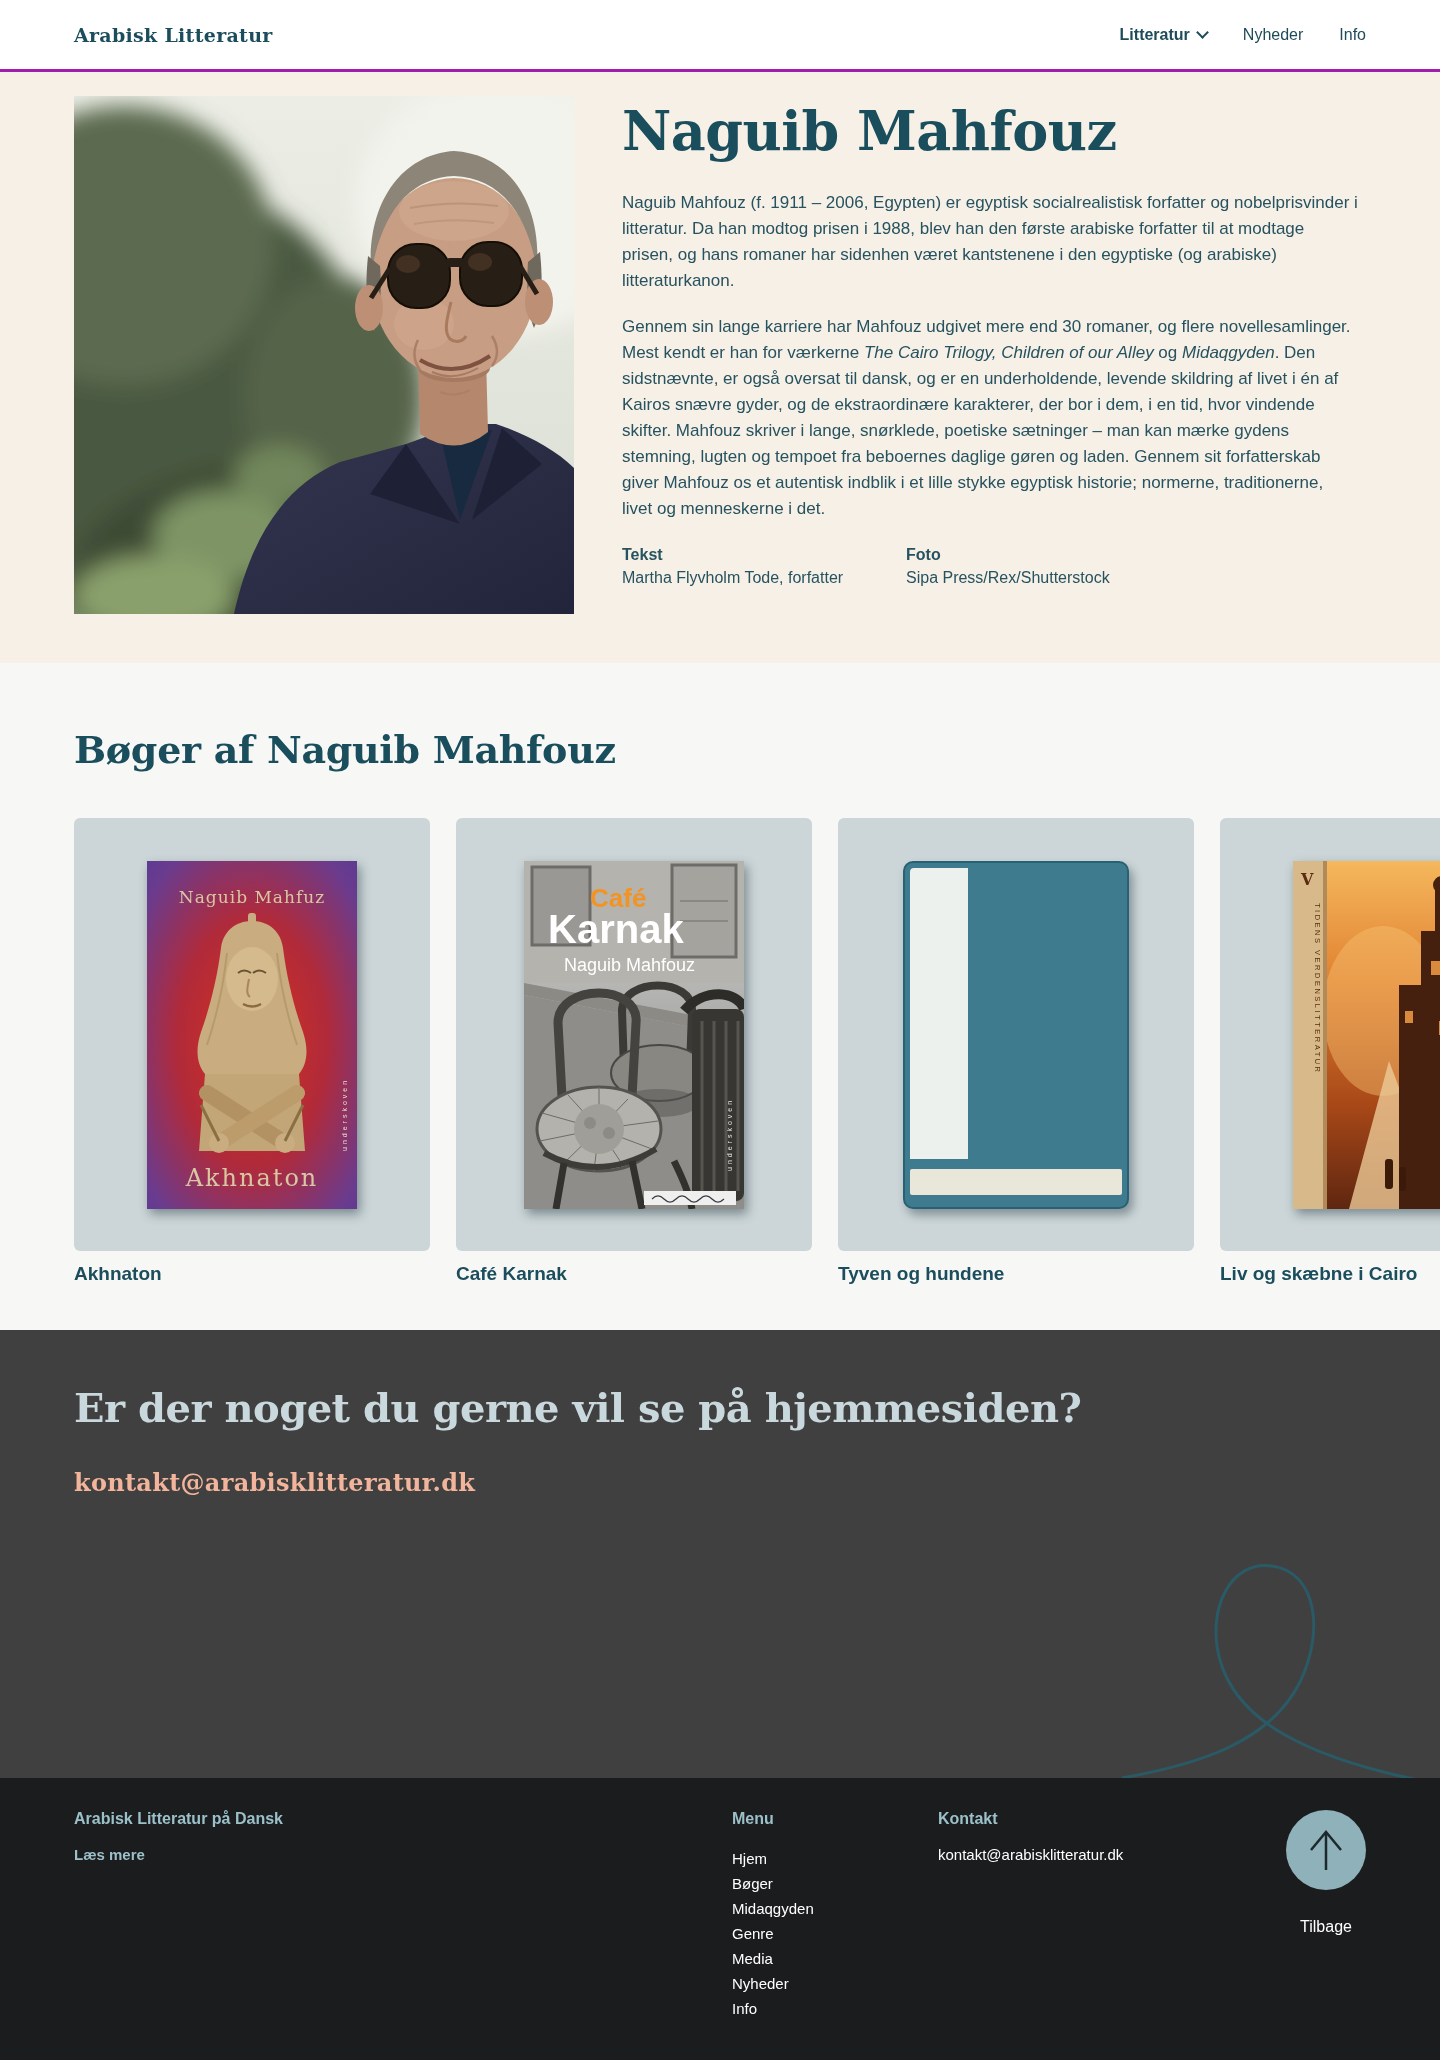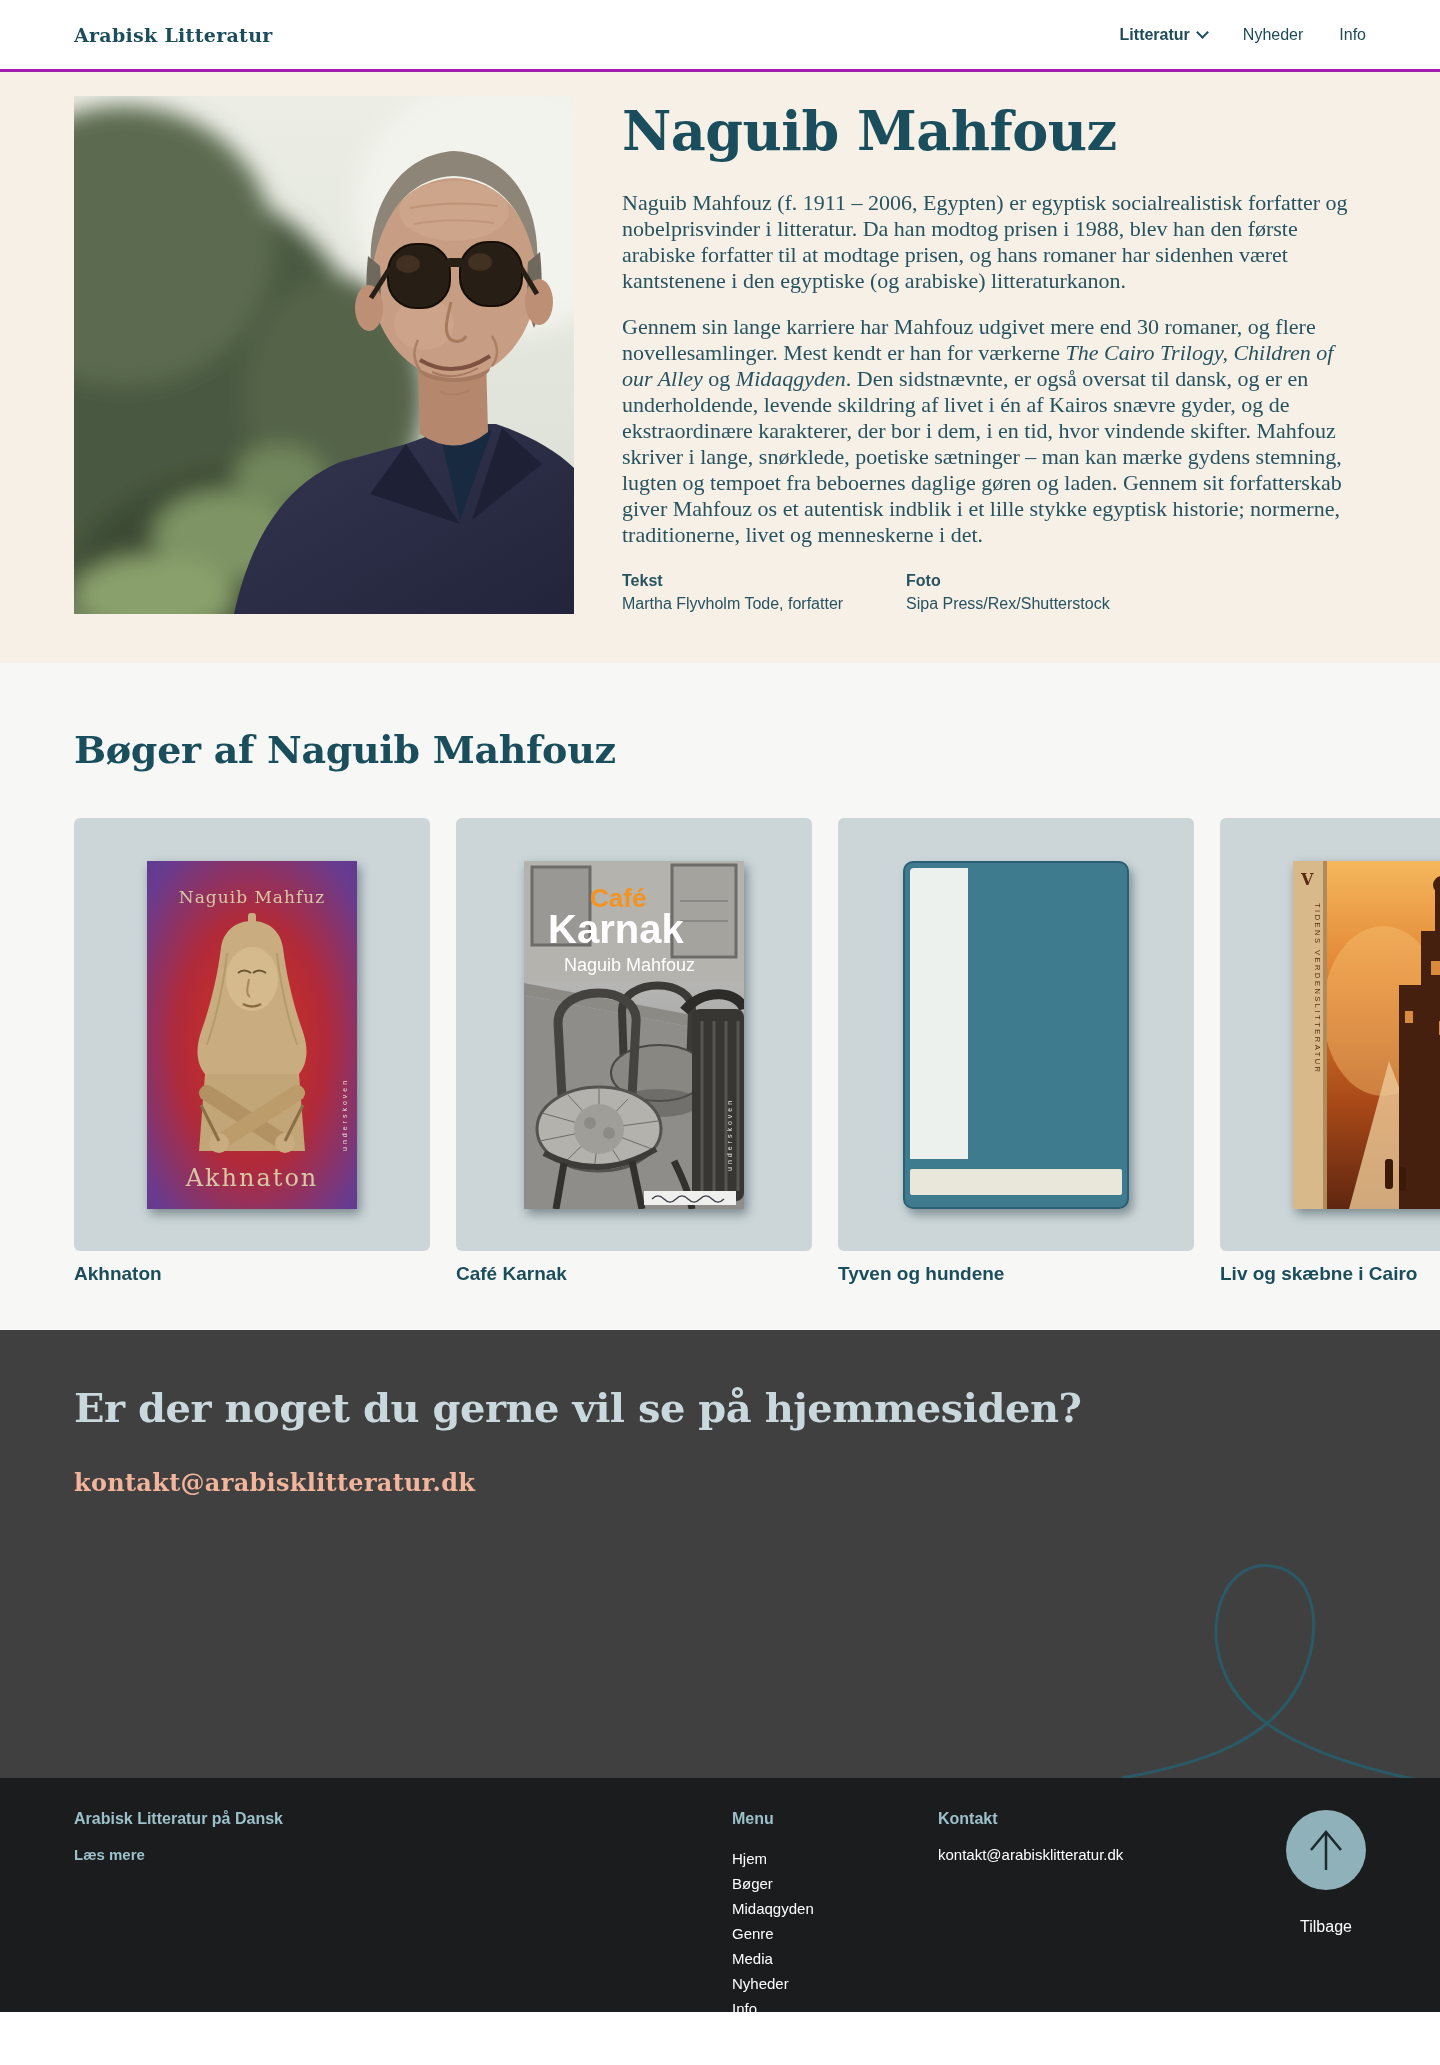--- a/index.html
+++ b/index.html
@@ -15,21 +15,21 @@
   .nav a{font-size:16px;color:#1e4b59;text-decoration:none;display:flex;align-items:center;}
   .nav a.bold{font-weight:700;}
   .chev{display:inline-block;width:7px;height:7px;border-right:2px solid #1e4b59;border-bottom:2px solid #1e4b59;
     transform:rotate(45deg);margin-left:8px;margin-top:-4px;}
 
   
   .hero{background:#f6f0e7;padding:24px 74px 49px;display:flex;gap:48px;box-sizing:border-box;}
   .portrait{flex:0 0 500px;width:500px;height:518px;overflow:hidden;background:#dfe3d8;}
   .hero-text{width:736px;padding-top:6px;}
   h1{font-family:"DejaVu Serif",serif;font-size:54px;line-height:1.08;color:#1a4e5d;margin:0 0 30px;font-weight:700;letter-spacing:-.5px;}
-  .hero p{font-size:22px;line-height:26px;color:#27525f;margin:0 0 20px;font-family:Liberation Serif, serif;}
+  .hero p{font-size:17px;line-height:26px;color:#27525f;margin:0 0 20px;}
   .credits{display:flex;margin-top:24px;font-size:16px;color:#27525f;}
   .credit-col{min-width:284px;}
   .credit-label{font-weight:700;margin-bottom:5px;}
 
   
   .books{background:#f7f8f6;padding:64px 0 45px 74px;overflow:hidden;}
   .books h2{font-family:"DejaVu Serif",serif;font-size:38px;color:#1a4e5d;margin:0 0 46px;font-weight:700;letter-spacing:-.3px;}
   .cards{display:flex;gap:26px;width:max-content;}
   .card{width:356px;flex:0 0 356px;cursor:pointer;}
   .card-box{width:356px;height:433px;background:#ccd6d8;border-radius:6px;display:flex;align-items:center;justify-content:center;}
@@ -42,21 +42,21 @@
 
   
   .cta{background:#404040;height:448px;box-sizing:border-box;padding:52px 74px 0;position:relative;overflow:hidden;}
   .cta-heading{font-family:"DejaVu Serif",serif;font-size:40px;line-height:1.3;color:#c9d8dd;margin:0;font-weight:700;
     letter-spacing:-.5px;max-width:1100px;}
   .cta-email{display:inline-block;margin-top:34px;font-family:"DejaVu Serif",serif;font-weight:700;font-size:24px;
     color:#f2b49b;text-decoration:none;letter-spacing:.3px;}
   .loop-svg{position:absolute;right:0;bottom:-4px;pointer-events:none;}
 
   
-  .footer{background:#1b1c1e;height:234px;box-sizing:border-box;padding:32px 74px 30px;display:flex;color:#fff;}
+  .footer{background:#1b1c1e;height:282px;box-sizing:border-box;padding:32px 74px 30px;display:flex;color:#fff;}
   .f-col1{width:658px;box-sizing:border-box;padding-right:60px;}
   .f-col2{width:206px;}
   .f-col3{width:300px;}
   .f-heading{color:#9cc0c9;font-weight:700;font-size:16px;margin:0 0 18px;}
   .f-desc{font-size:15px;line-height:22px;margin:0 0 12px;color:#f2f2f2;}
   .f-link{color:#9cc0c9;font-weight:700;font-size:15px;text-decoration:none;}
   .f-menu a{display:block;color:#fff;font-size:15px;line-height:25px;text-decoration:none;}
   .f-email{color:#fff;font-size:15px;text-decoration:none;}
   .f-right{margin-left:auto;display:flex;flex-direction:column;align-items:center;gap:16px;}
   .tilbage-btn{width:80px;height:80px;border-radius:50%;background:#8fb1b9;border:none;display:flex;align-items:center;

